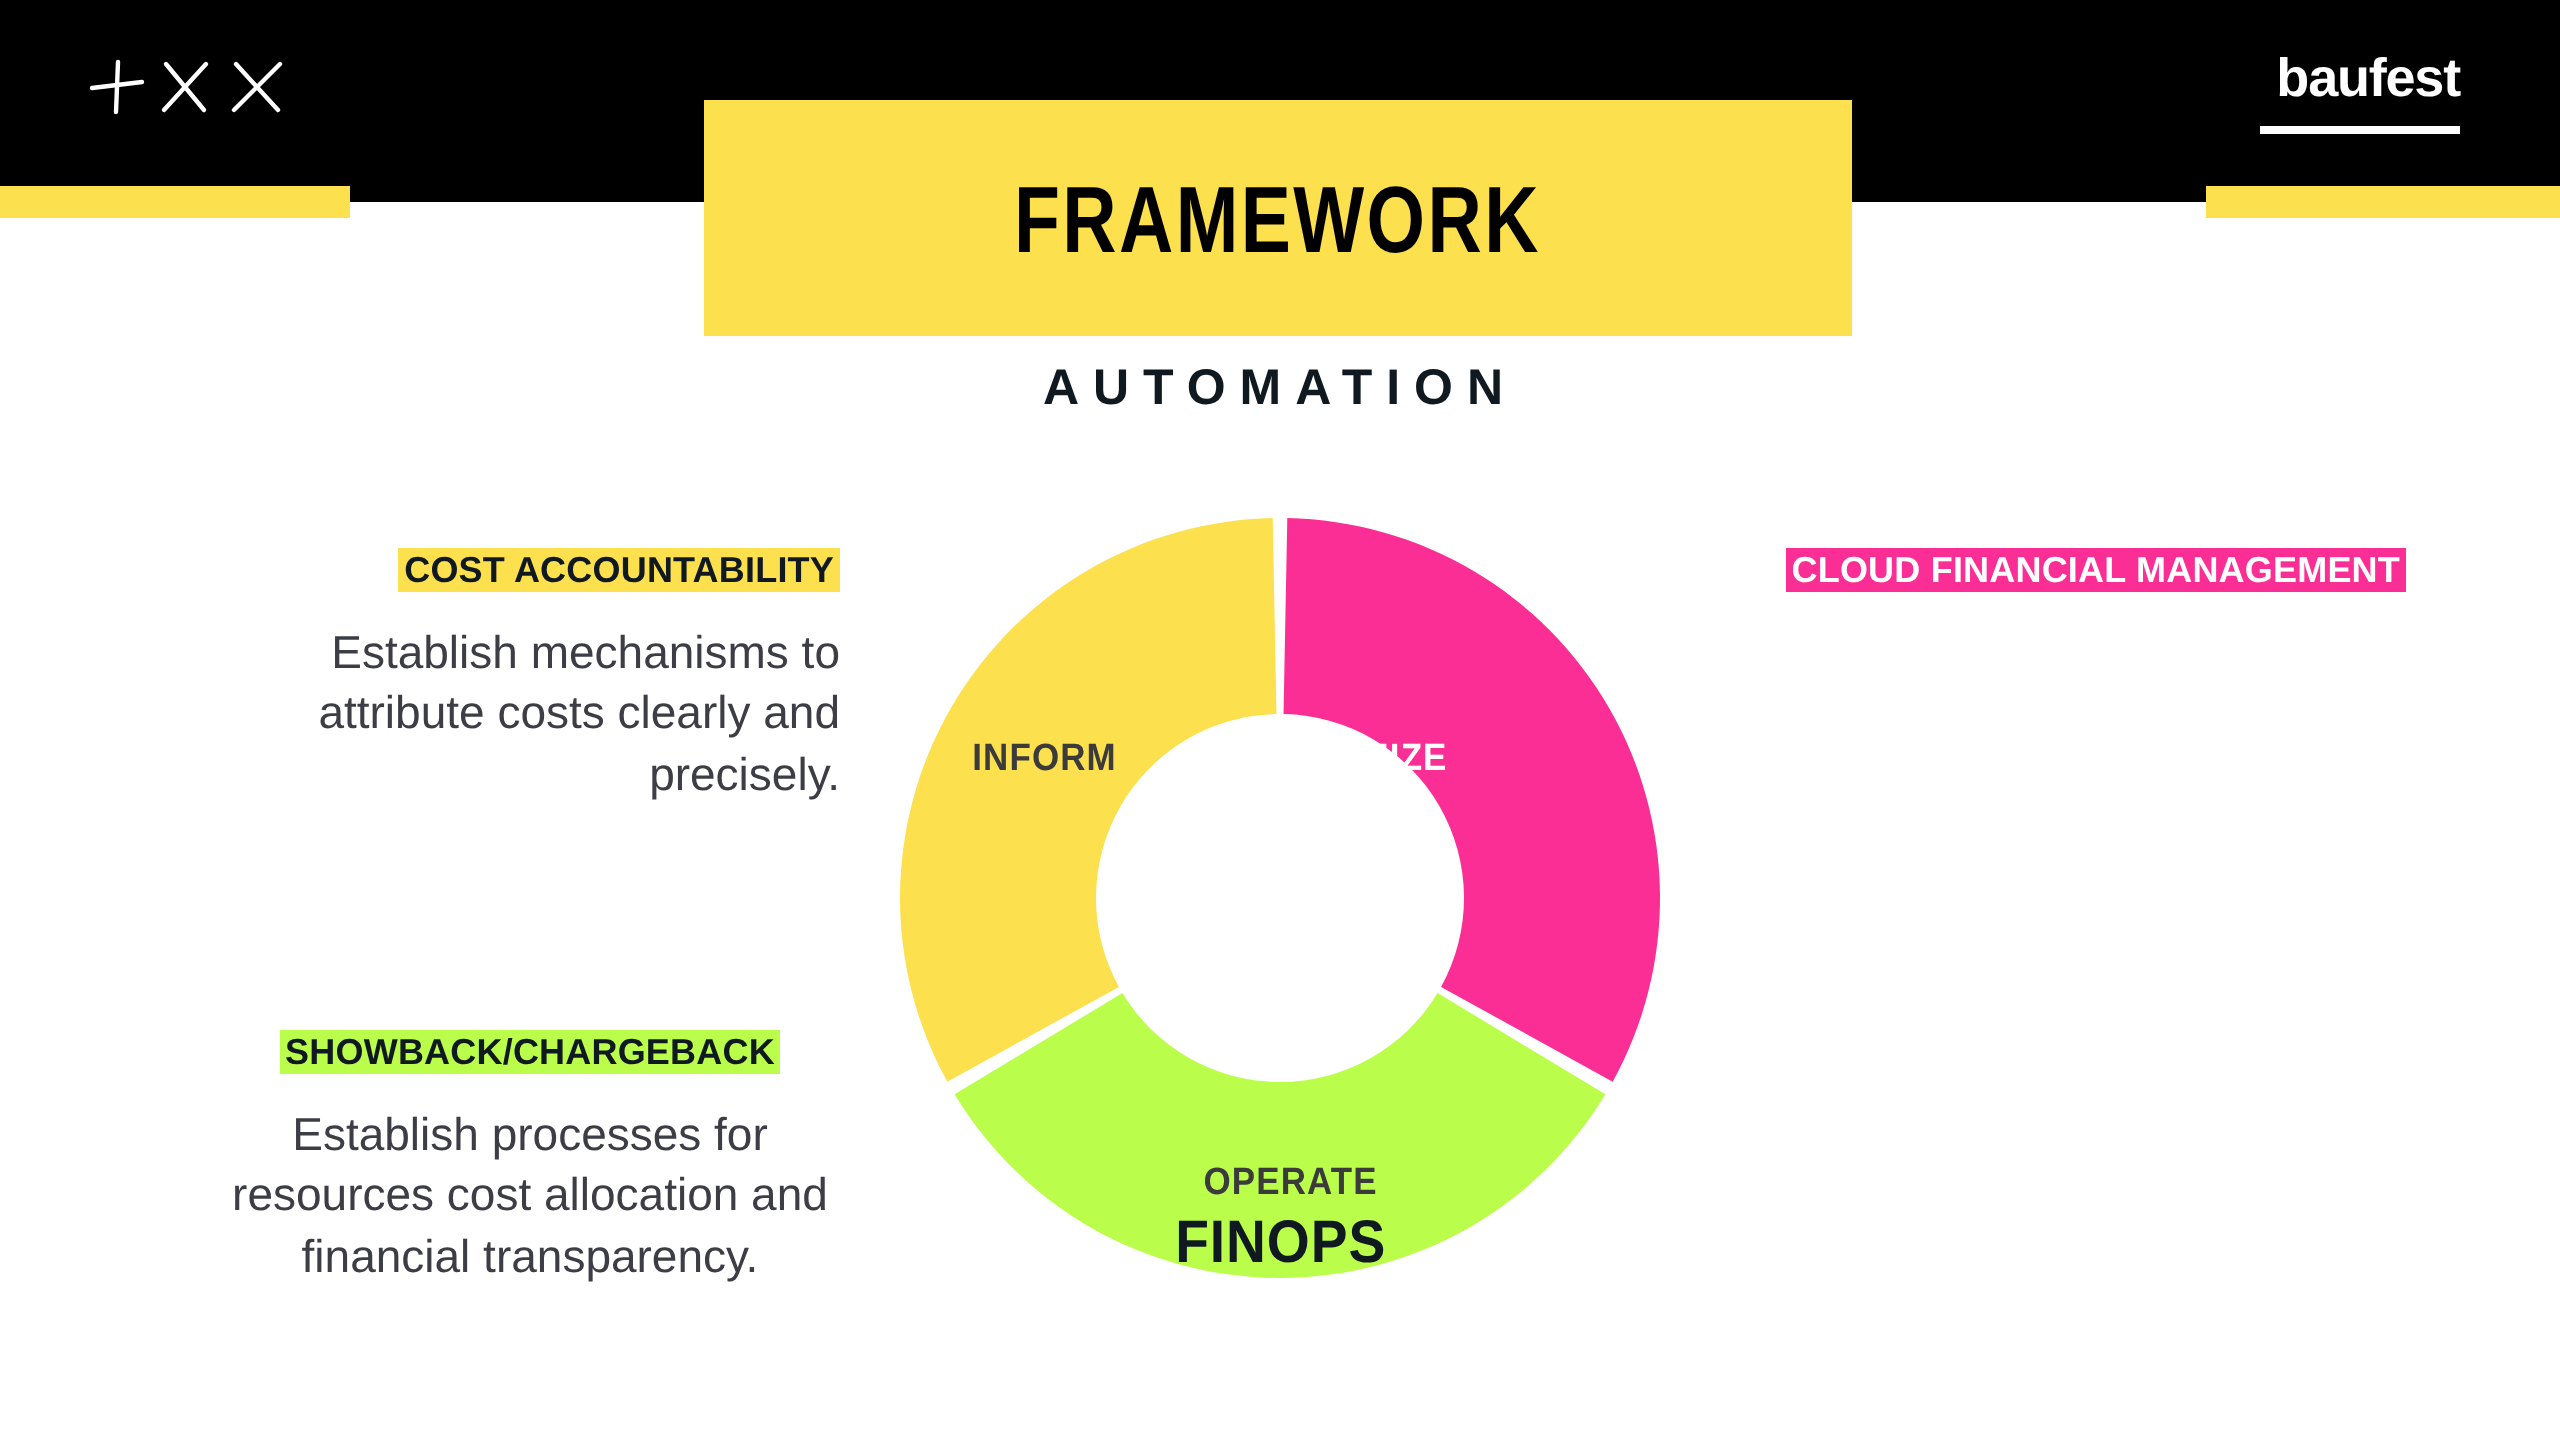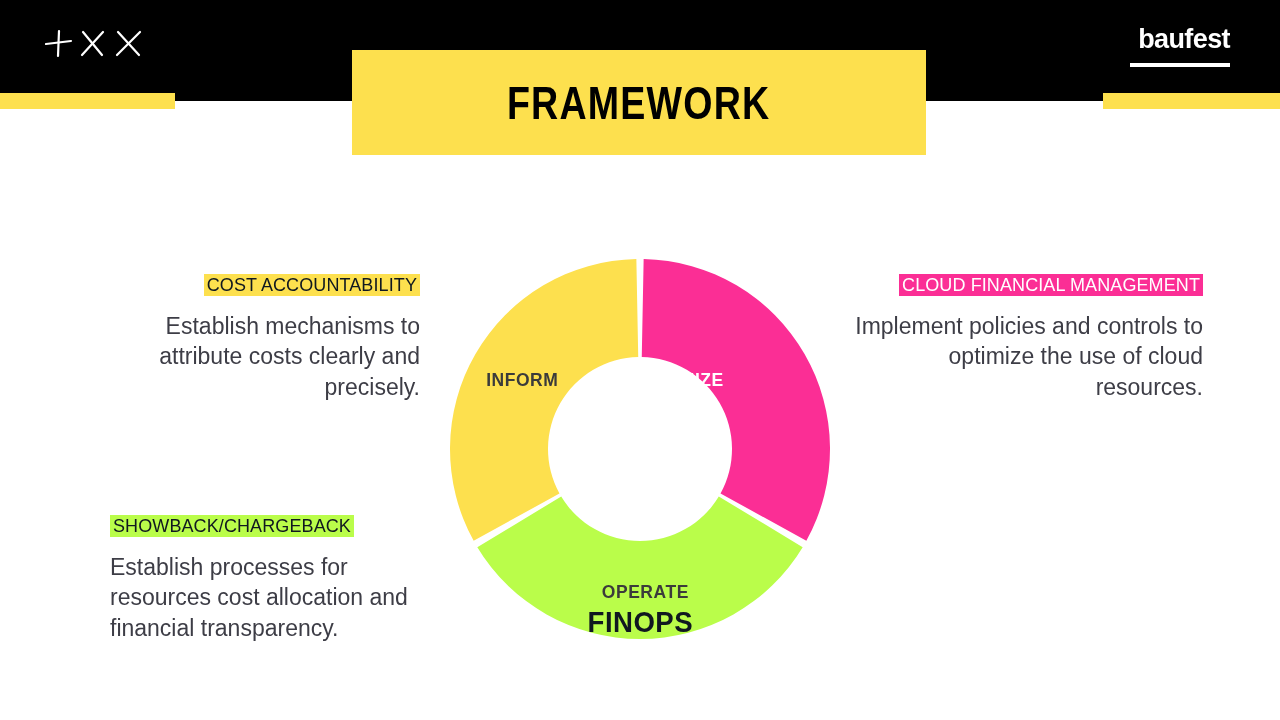--- a/index.html
+++ b/index.html
@@ -35,21 +35,21 @@
     position:absolute; left:0; top:93px; width:175px; height:16px;
     background:#FDE04E;
   }
   .bar-right {
     position:absolute; left:1103px; top:93px; width:177px; height:16px;
     background:#FDE04E;
   }
 
   
   .title-banner {
-    position:absolute; left:352px; top:50px; width:574px; height:105px;
+    position:absolute; left:352px; top:50px; width:574px; height:118px;
     background:#FDE04E;
     display:flex; align-items:center; justify-content:center;
   }
   .title-text {
     color:#000000;
     font-size:47px;
     font-weight:bold;
     letter-spacing:1.5px;
     transform:scaleX(0.80);
     font-family:"Liberation Sans Narrow","Liberation Sans", sans-serif;
@@ -62,39 +62,39 @@
     font-size:25px;
     font-weight:bold;
     letter-spacing:7px;
   }
 
   
   .block { position:absolute; }
   .block-heading {
     display:inline;
     font-size:18px;
-    font-weight:normal;
+    font-weight:bold;
     letter-spacing:0.1px;
     line-height:1.5;
     padding:1px 3px;
     box-decoration-break:clone;
     -webkit-box-decoration-break:clone;
   }
   .hl-yellow { background:#FDE04E; color:#101820; }
   .hl-green  { background:#BAFD4A; color:#101820; }
   .hl-pink   { background:#FB2E95; color:#ffffff; }
   .block-body {
     margin-top:12px;
     font-size:23px;
     line-height:1.32;
     color:#3d3d46;
   }
 
   #block-cost        { left:110px; top:272px; width:310px; text-align:right; }
-  #block-showback    { left:110px; top:513px; width:310px; text-align:left; }
+  #block-showback    { left:110px; top:513px; width:310px; text-align:center; }
   #block-cloud       { left:843px; top:272px; width:360px; text-align:right; }
 
   
   .donut-wrap { position:absolute; left:450px; top:259px; width:380px; height:380px; }
   .donut-label {
     position:absolute;
     font-size:19px;
     font-weight:bold;
     letter-spacing:0.6px;
     white-space:nowrap;
@@ -139,40 +139,40 @@
   <div class="logo">baufest</div>
   <div class="logo-underline"></div>
 
   <div class="bar-left"></div>
   <div class="bar-right"></div>
 
   <div class="title-banner">
     <span class="title-text">FRAMEWORK</span>
   </div>
 
+  <div class="subtitle">AUTOMATION</div>
 
   <div class="block" id="block-cost">
     <div>
       <span class="block-heading hl-yellow">COST ACCOUNTABILITY</span>
     </div>
     <div class="block-body">Establish mechanisms to attribute costs clearly and precisely.</div>
   </div>
 
   <div class="block" id="block-showback">
     <div>
       <span class="block-heading hl-green">SHOWBACK/CHARGEBACK</span>
     </div>
     <div class="block-body">Establish processes for resources cost allocation and financial transparency.</div>
   </div>
 
   <div class="block" id="block-cloud">
     <div>
       <span class="block-heading hl-pink">CLOUD FINANCIAL MANAGEMENT</span>
     </div>
-    <div class="block-body">Implement policies and controls to optimize the use of cloud resources.</div>
   </div>
 
   <div class="donut-wrap">
     <svg id="donut-svg" width="380" height="380" viewBox="0 0 380 380">
         <path d="M193.64751405594103 0.035014696887600394 A190 190 0 0 1 356.3382601300034 281.82365281845046 L270.54273648400164 234.46197925946024 A92 92 0 0 0 191.76616470077144 98.01695448480874 Z" fill="#FB2E95"></path>
         <path d="M352.6907460740624 288.1413324846619 A190 190 0 0 1 27.30925392593764 288.141332484662 L111.2234282167698 237.52106625573106 A92 92 0 0 0 268.7765717832302 237.52106625573103 Z" fill="#BAFD4A"></path>
         <path d="M23.661739869996637 281.8236528184505 A190 190 0 0 1 186.35248594405883 0.035014696887600394 L188.23383529922847 98.01695448480874 A92 92 0 0 0 109.45726351599836 234.46197925946024 Z" fill="#FDE04E"></path>
       </svg>
 
     <div class="donut-label" id="label-inform">INFORM</div>

